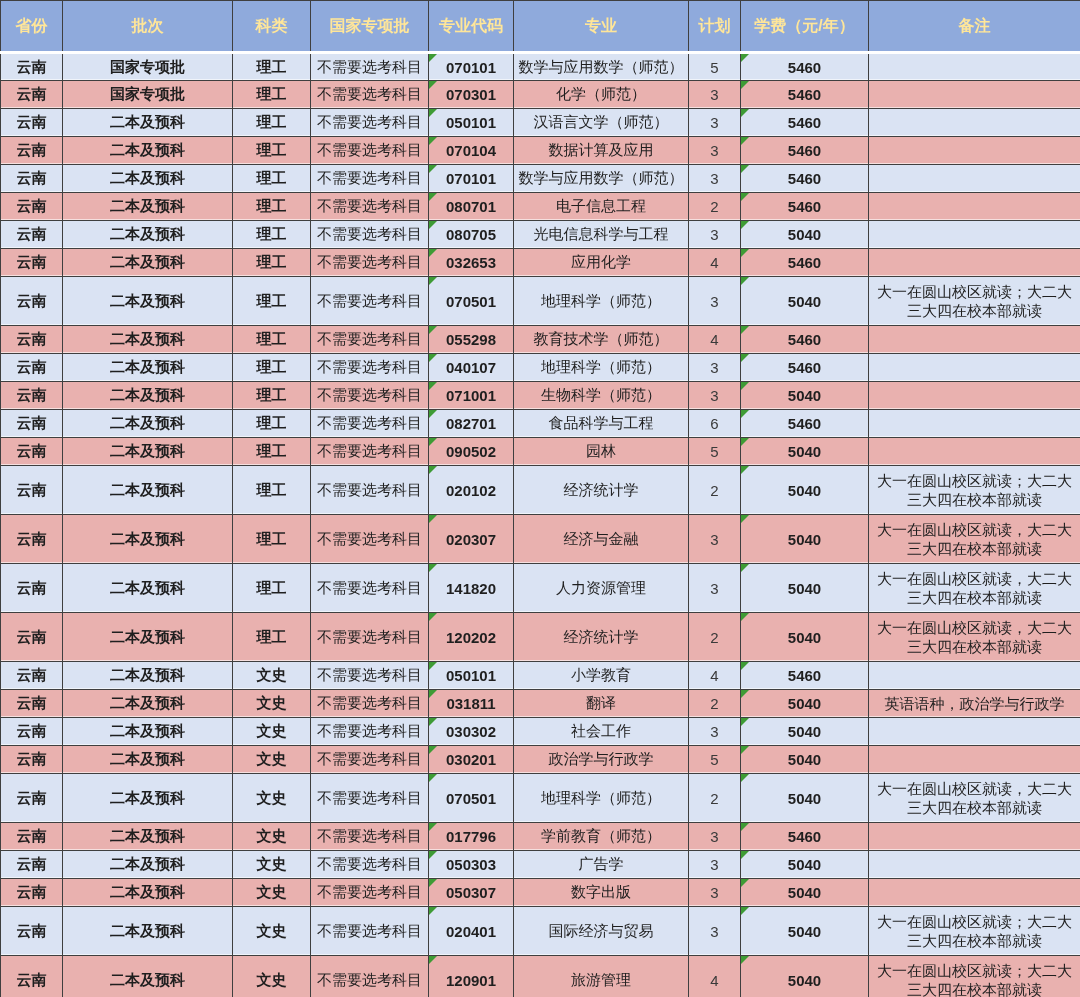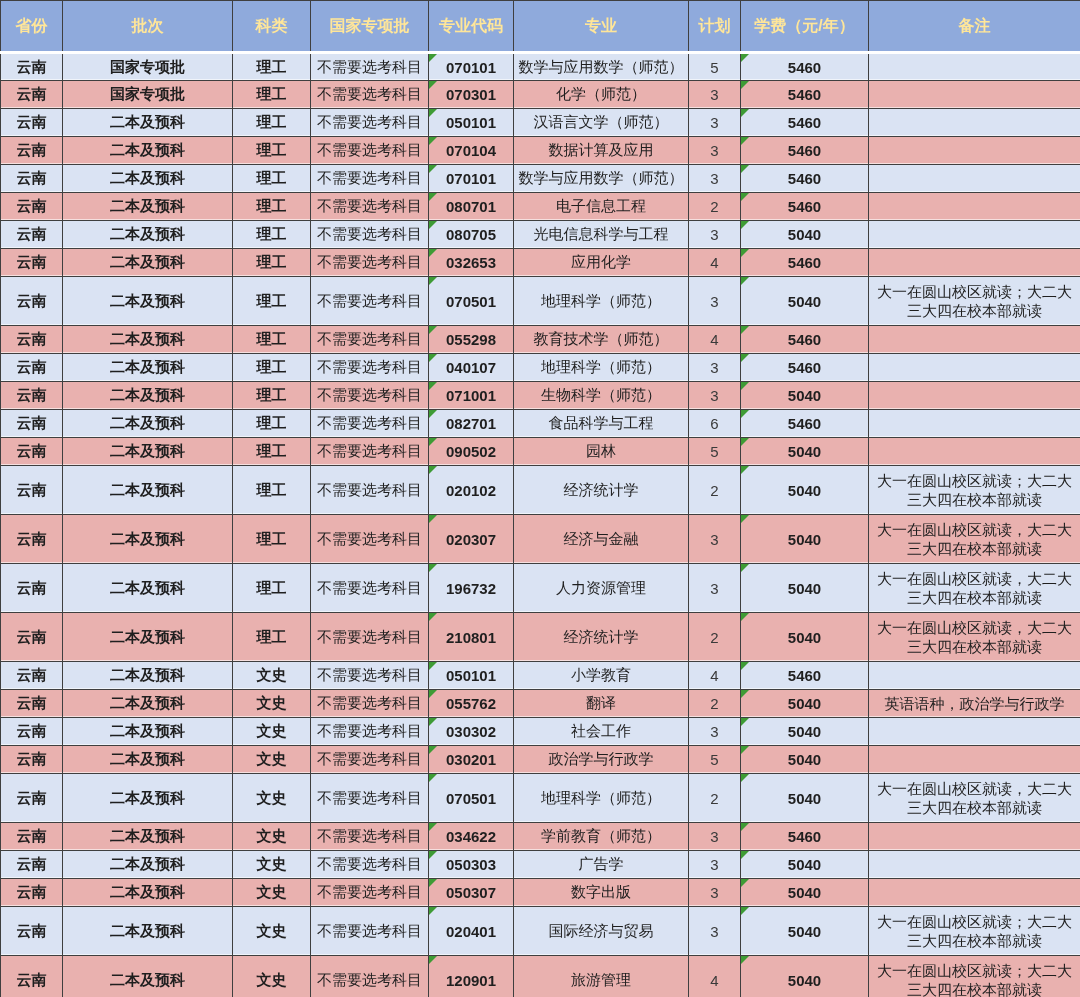--- a/index.html
+++ b/index.html
@@ -259,32 +259,32 @@
     <td>经济与金融</td>
     <td class="c-plan">3</td>
     <td class="c-bold has-note"><span class="tri"></span><span class="v">5040</span></td>
     <td class="c-remark">大一在圆山校区就读，大二大三大四在校本部就读</td>
   </tr>
         <tr class="zebra-light row-tall">
     <td class="c-bold">云南</td>
     <td class="c-bold">二本及预科</td>
     <td class="c-bold">理工</td>
     <td>不需要选考科目</td>
-    <td class="c-bold has-note"><span class="tri"></span><span class="v">196732</span></td>
+    <td class="c-bold has-note"><span class="tri"></span><span class="v">141820</span></td>
     <td>人力资源管理</td>
     <td class="c-plan">3</td>
     <td class="c-bold has-note"><span class="tri"></span><span class="v">5040</span></td>
     <td class="c-remark">大一在圆山校区就读，大二大三大四在校本部就读</td>
   </tr>
         <tr class="zebra-pink row-tall">
     <td class="c-bold">云南</td>
     <td class="c-bold">二本及预科</td>
     <td class="c-bold">理工</td>
     <td>不需要选考科目</td>
-    <td class="c-bold has-note"><span class="tri"></span><span class="v">210801</span></td>
+    <td class="c-bold has-note"><span class="tri"></span><span class="v">120202</span></td>
     <td>经济统计学</td>
     <td class="c-plan">2</td>
     <td class="c-bold has-note"><span class="tri"></span><span class="v">5040</span></td>
     <td class="c-remark">大一在圆山校区就读，大二大三大四在校本部就读</td>
   </tr>
         <tr class="zebra-light row-regular">
     <td class="c-bold">云南</td>
     <td class="c-bold">二本及预科</td>
     <td class="c-bold">文史</td>
     <td>不需要选考科目</td>
@@ -292,21 +292,21 @@
     <td>小学教育</td>
     <td class="c-plan">4</td>
     <td class="c-bold has-note"><span class="tri"></span><span class="v">5460</span></td>
     <td class="c-remark"></td>
   </tr>
         <tr class="zebra-pink row-regular">
     <td class="c-bold">云南</td>
     <td class="c-bold">二本及预科</td>
     <td class="c-bold">文史</td>
     <td>不需要选考科目</td>
-    <td class="c-bold has-note"><span class="tri"></span><span class="v">055762</span></td>
+    <td class="c-bold has-note"><span class="tri"></span><span class="v">031811</span></td>
     <td>翻译</td>
     <td class="c-plan">2</td>
     <td class="c-bold has-note"><span class="tri"></span><span class="v">5040</span></td>
     <td class="c-remark">英语语种，政治学与行政学</td>
   </tr>
         <tr class="zebra-light row-regular">
     <td class="c-bold">云南</td>
     <td class="c-bold">二本及预科</td>
     <td class="c-bold">文史</td>
     <td>不需要选考科目</td>
@@ -336,21 +336,21 @@
     <td>地理科学（师范）</td>
     <td class="c-plan">2</td>
     <td class="c-bold has-note"><span class="tri"></span><span class="v">5040</span></td>
     <td class="c-remark">大一在圆山校区就读，大二大三大四在校本部就读</td>
   </tr>
         <tr class="zebra-pink row-regular">
     <td class="c-bold">云南</td>
     <td class="c-bold">二本及预科</td>
     <td class="c-bold">文史</td>
     <td>不需要选考科目</td>
-    <td class="c-bold has-note"><span class="tri"></span><span class="v">034622</span></td>
+    <td class="c-bold has-note"><span class="tri"></span><span class="v">017796</span></td>
     <td>学前教育（师范）</td>
     <td class="c-plan">3</td>
     <td class="c-bold has-note"><span class="tri"></span><span class="v">5460</span></td>
     <td class="c-remark"></td>
   </tr>
         <tr class="zebra-light row-regular">
     <td class="c-bold">云南</td>
     <td class="c-bold">二本及预科</td>
     <td class="c-bold">文史</td>
     <td>不需要选考科目</td>

